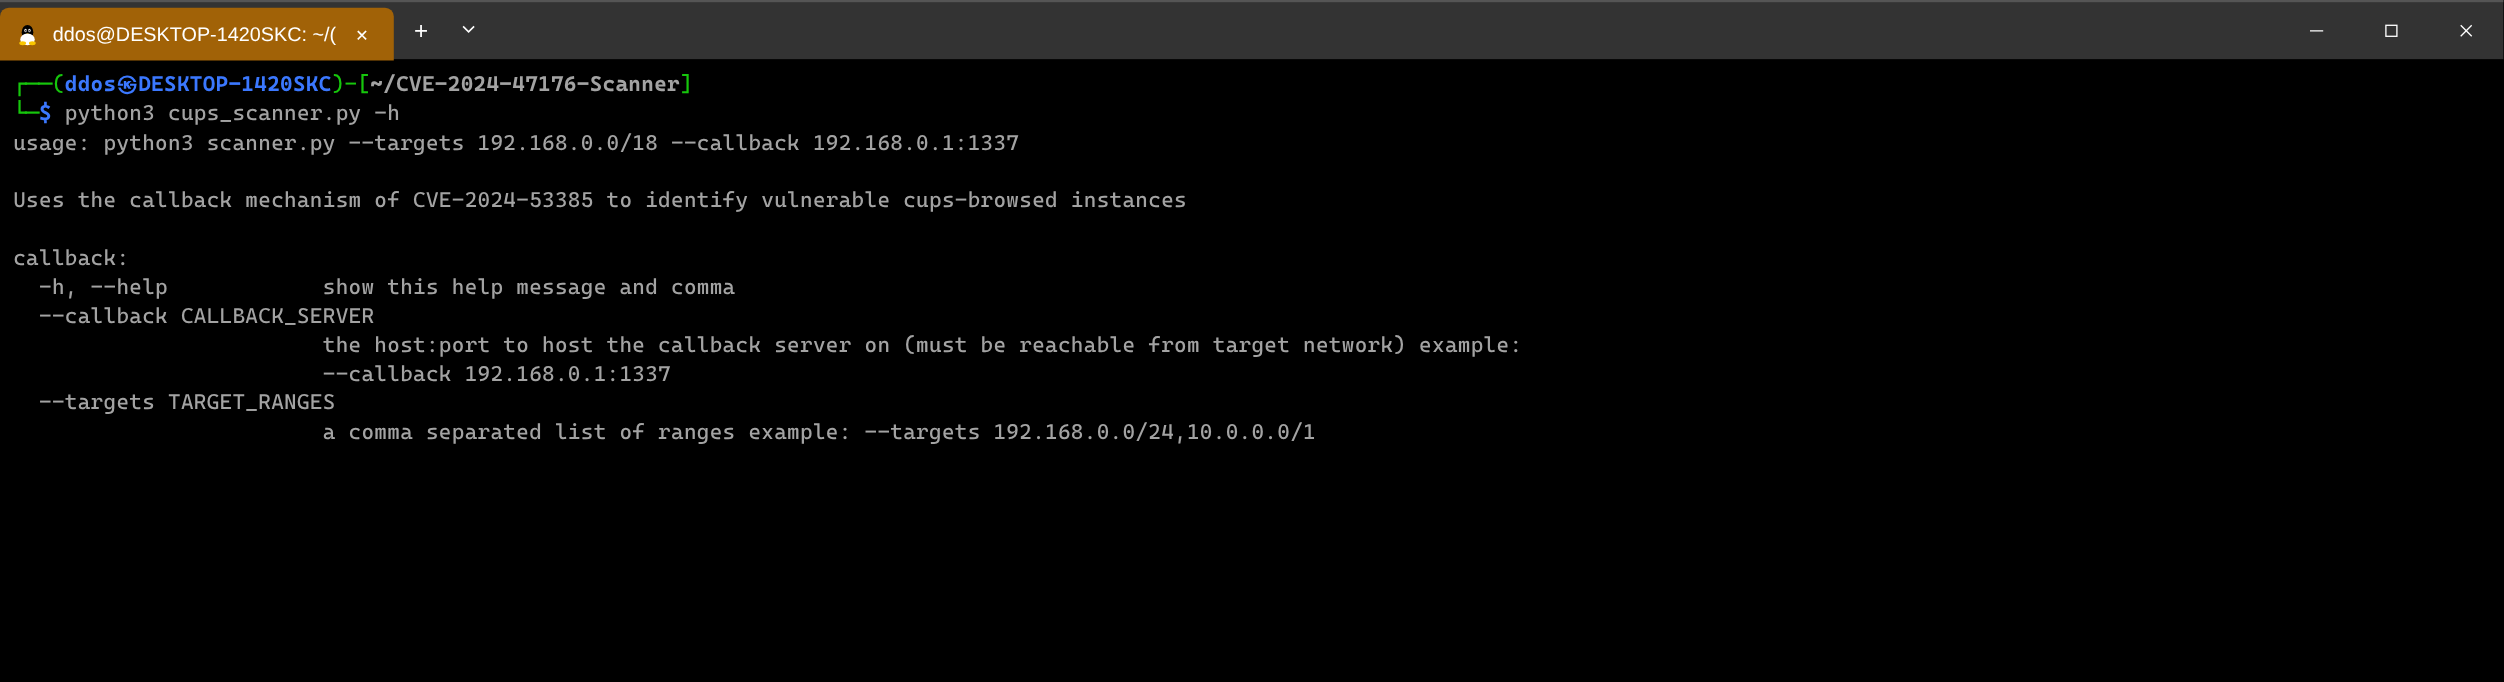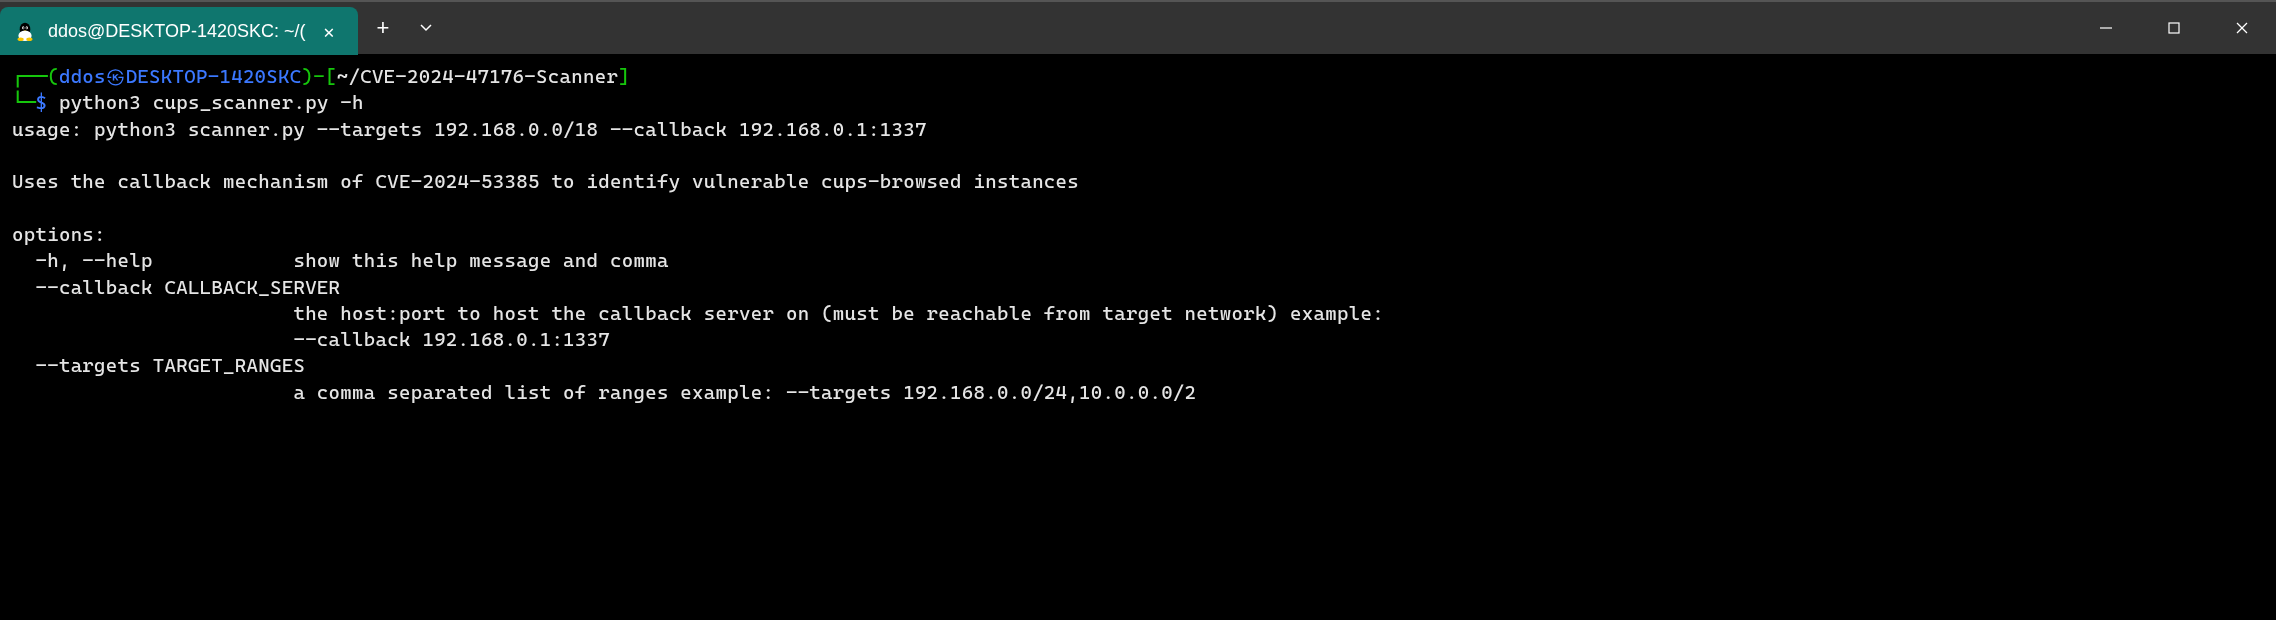--- a/index.html
+++ b/index.html
@@ -22,21 +22,21 @@
       align-items: center;
       justify-content: space-between;
       border-top: 2px solid #555;
     }
     .titlebar-left {
       display: flex;
       align-items: center;
       height: 100%;
     }
     .tab {
-      background: #0f766e;
+      background: #a16207;
       height: 48px;
       margin-top: 6px;
       border-radius: 8px 8px 0 0;
       display: flex;
       align-items: center;
       padding: 0 18px 0 14px;
       gap: 12px;
       min-width: 320px;
       position: relative;
     }
@@ -94,22 +94,22 @@
       background: #000;
       padding: 10px 12px;
       font-size: 19.5px;
       line-height: 1.35;
       white-space: pre;
       font-family: 'Cascadia Mono', 'Consolas', monospace;
       letter-spacing: 0.3px;
     }
     .green { color: #16c60c; }
     .blue { color: #3b78ff; font-weight: bold; }
-    .white { color: #e5e5e5; }
-    .bold { font-weight: normal; }
+    .white { color: #a3a3a3; }
+    .bold { font-weight: bold; }
     .tux-svg {
       width: 22px;
       height: 22px;
     }
   </style>
 </head>
 <body>
 
 <div class="titlebar">
   <div class="titlebar-left">
@@ -157,19 +157,19 @@
     </div>
   </div>
 </div>
 
 <div class="terminal"><span class="green">┌──(</span><span class="blue bold">ddos</span><span class="blue bold">㉿</span><span class="blue bold">DESKTOP-1420SKC</span><span class="green">)-[</span><span class="white bold">~/CVE-2024-47176-Scanner</span><span class="green">]</span>
 <span class="green">└─</span><span class="blue bold">$</span> <span class="white">python3 cups_scanner.py -h</span>
 <span class="white">usage: python3 scanner.py --targets 192.168.0.0/18 --callback 192.168.0.1:1337</span>
 <span></span>
 <span class="white">Uses the callback mechanism of CVE-2024-53385 to identify vulnerable cups-browsed instances</span>
 <span></span>
-<span class="white">options:</span>
+<span class="white">callback:</span>
 <span class="white">  -h, --help            show this help message and comma</span>
 <span class="white">  --callback CALLBACK_SERVER</span>
 <span class="white">                        the host:port to host the callback server on (must be reachable from target network) example:</span>
 <span class="white">                        --callback 192.168.0.1:1337</span>
 <span class="white">  --targets TARGET_RANGES</span>
-<span class="white">                        a comma separated list of ranges example: --targets 192.168.0.0/24,10.0.0.0/2</span></div>
+<span class="white">                        a comma separated list of ranges example: --targets 192.168.0.0/24,10.0.0.0/1</span></div>
 
 </body></html>

